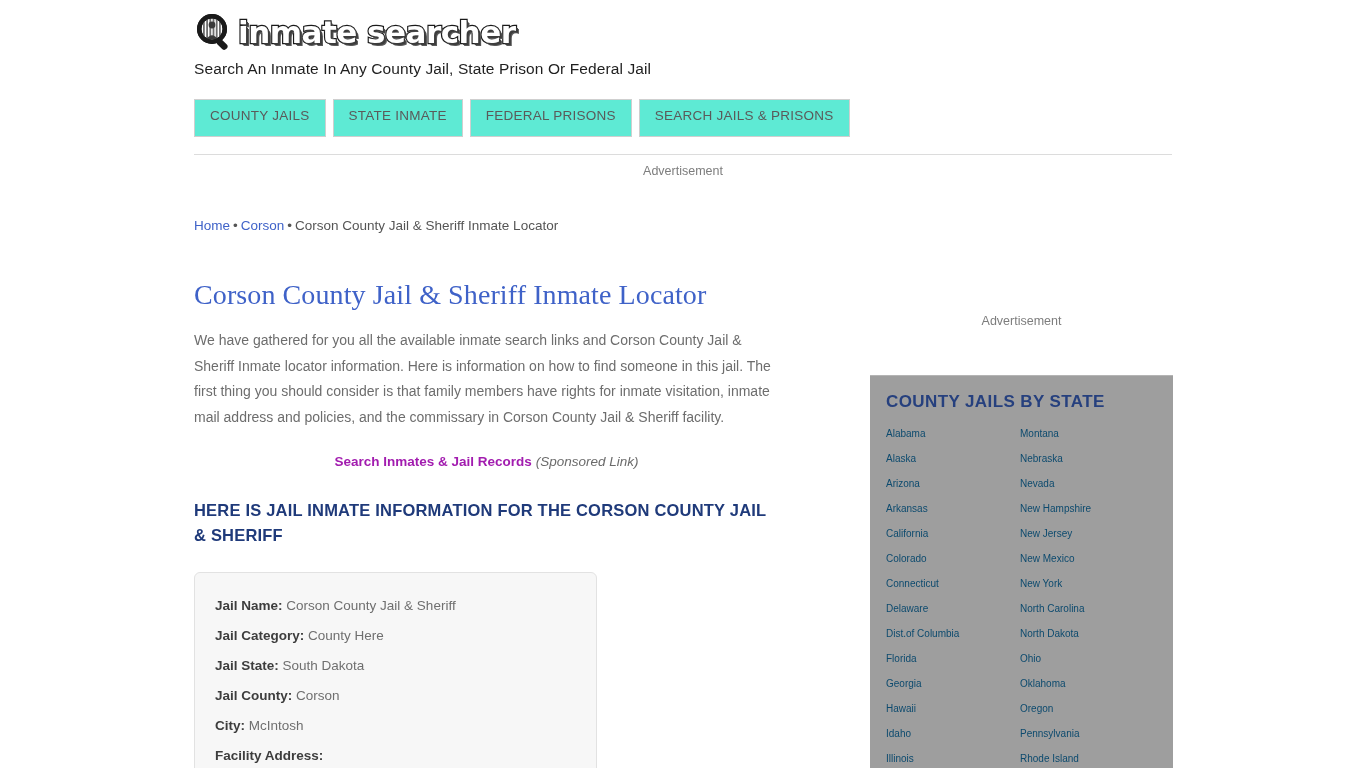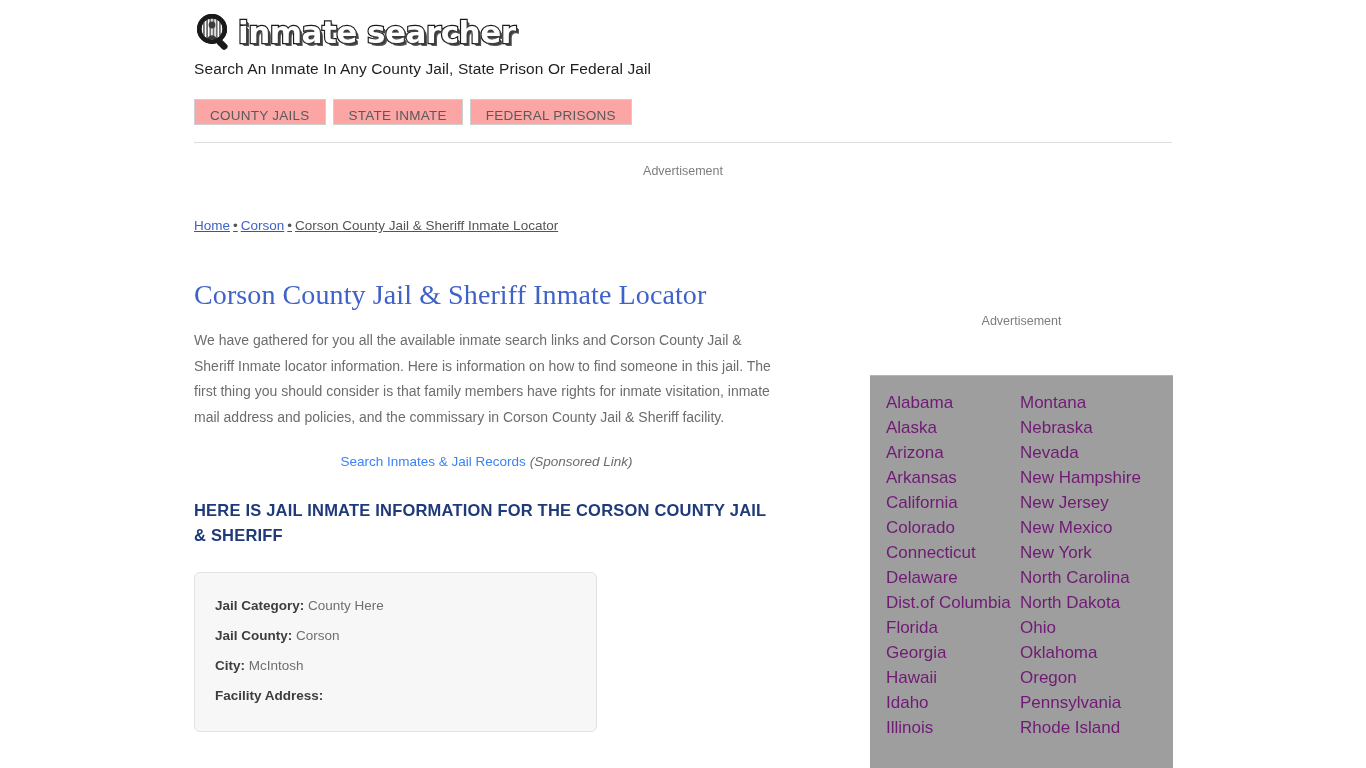--- a/index.html
+++ b/index.html
@@ -65,25 +65,25 @@
     white-space: nowrap;
   }
 
   .nav {
     display: flex;
     gap: 7px;
     margin-top: 21px;
   }
   .nav-btn {
     border: 1px solid #cfcfcf;
-    background: #fca5a5;
+    background: #5eead4;
     color: #5a5a5a;
     font-size: 13.5px;
     letter-spacing: 0.25px;
-    padding: 8px 15px 0 15px;
+    padding: 8px 15px 12px 15px;
     line-height: 16px;
     white-space: nowrap;
     cursor: pointer;
     text-decoration: none;
     display: inline-block;
   }
   .header-rule {
     margin-top: 17px;
     border: 0;
     border-top: 1px solid #dcdcdc;
@@ -115,21 +115,20 @@
     position: absolute;
     left: 194px;
     top: 216px;
     width: 600px;
   }
   .breadcrumb {
     font-size: 13.5px;
     color: #555555;
     line-height: 20px;
     white-space: nowrap;
-    text-decoration: underline;
   }
   .breadcrumb a {
     color: #3f62c8;
     text-decoration: none;
   }
   .breadcrumb .sep {
     color: #555555;
     margin: 0 3px;
   }
 
@@ -152,22 +151,22 @@
   }
 
   .sponsored {
     margin-top: 22px;
     text-align: center;
     width: 585px;
     font-size: 13.5px;
     line-height: 20px;
   }
   .sponsored a {
-    color: #3b82f6;
-    font-weight: normal;
+    color: #a21caf;
+    font-weight: bold;
     text-decoration: none;
   }
   .sponsored .note {
     color: #6b6b6b;
     font-style: italic;
     font-weight: normal;
   }
 
   .section-heading {
     margin: 26px 0 4px 0;
@@ -219,22 +218,22 @@
     line-height: 24px;
     margin-bottom: 7px;
     text-transform: uppercase;
   }
   .state-grid {
     display: grid;
     grid-template-columns: 134px 1fr;
     padding-left: 16px;
   }
   .state-link {
-    font-size: 17px;
-    color: #701a75;
+    font-size: 10px;
+    color: #0c4a6e;
     line-height: 25px;
     text-decoration: none;
     display: block;
     white-space: nowrap;
   }
 </style>
 </head>
 <body>
 
 <div class="page">
@@ -261,20 +260,21 @@
       </span>
       <span class="logo-text">inmate searcher</span>
     </div>
 
     <div class="tagline">Search An Inmate In Any County Jail, State Prison Or Federal Jail</div>
 
     <div class="nav">
       <a class="nav-btn" href="#">COUNTY JAILS</a>
       <a class="nav-btn" href="#">STATE INMATE</a>
       <a class="nav-btn" href="#">FEDERAL PRISONS</a>
+      <a class="nav-btn" href="#">SEARCH JAILS &amp; PRISONS</a>
     </div>
 
     <hr class="header-rule">
   </div>
 
   <div class="ad-label-top">Advertisement</div>
   <div class="ad-label-side">Advertisement</div>
 
   <div class="main">
 
@@ -288,40 +288,49 @@
 
     <div class="sponsored">
       <a href="#">Search Inmates &amp; Jail Records</a>
       <span class="note">(Sponsored Link)</span>
     </div>
 
     <h2 class="section-heading">HERE IS JAIL INMATE INFORMATION FOR THE CORSON COUNTY JAIL &amp; SHERIFF</h2>
 
     <div class="info-box">
       <div class="info-row">
+        <span class="k">Jail Name:</span>
+        <span>Corson County Jail &amp; Sheriff</span>
+      </div>
+      <div class="info-row">
         <span class="k">Jail Category:</span>
         <span>County Here</span>
       </div>
       <div class="info-row">
+        <span class="k">Jail State:</span>
+        <span>South Dakota</span>
+      </div>
+      <div class="info-row">
         <span class="k">Jail County:</span>
         <span>Corson</span>
       </div>
       <div class="info-row">
         <span class="k">City:</span>
         <span>McIntosh</span>
       </div>
       <div class="info-row">
         <span class="k">Facility Address:</span>
       </div>
 
     </div>
 
   </div>
 
   <div class="sidebar">
+    <div class="sidebar-title">COUNTY JAILS BY STATE</div>
     <div class="state-grid">
       <a class="state-link" href="#">Alabama</a>
       <a class="state-link" href="#">Montana</a>
       <a class="state-link" href="#">Alaska</a>
       <a class="state-link" href="#">Nebraska</a>
       <a class="state-link" href="#">Arizona</a>
       <a class="state-link" href="#">Nevada</a>
       <a class="state-link" href="#">Arkansas</a>
       <a class="state-link" href="#">New Hampshire</a>
       <a class="state-link" href="#">California</a>

